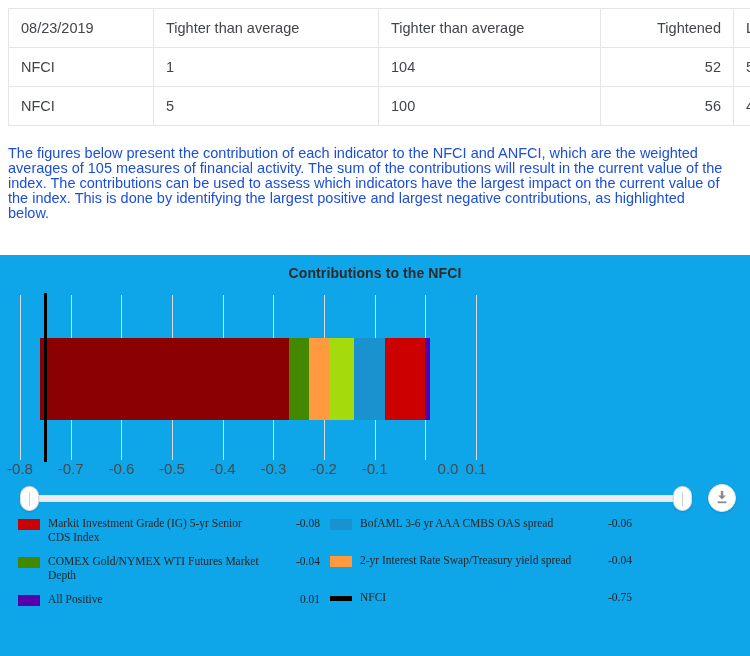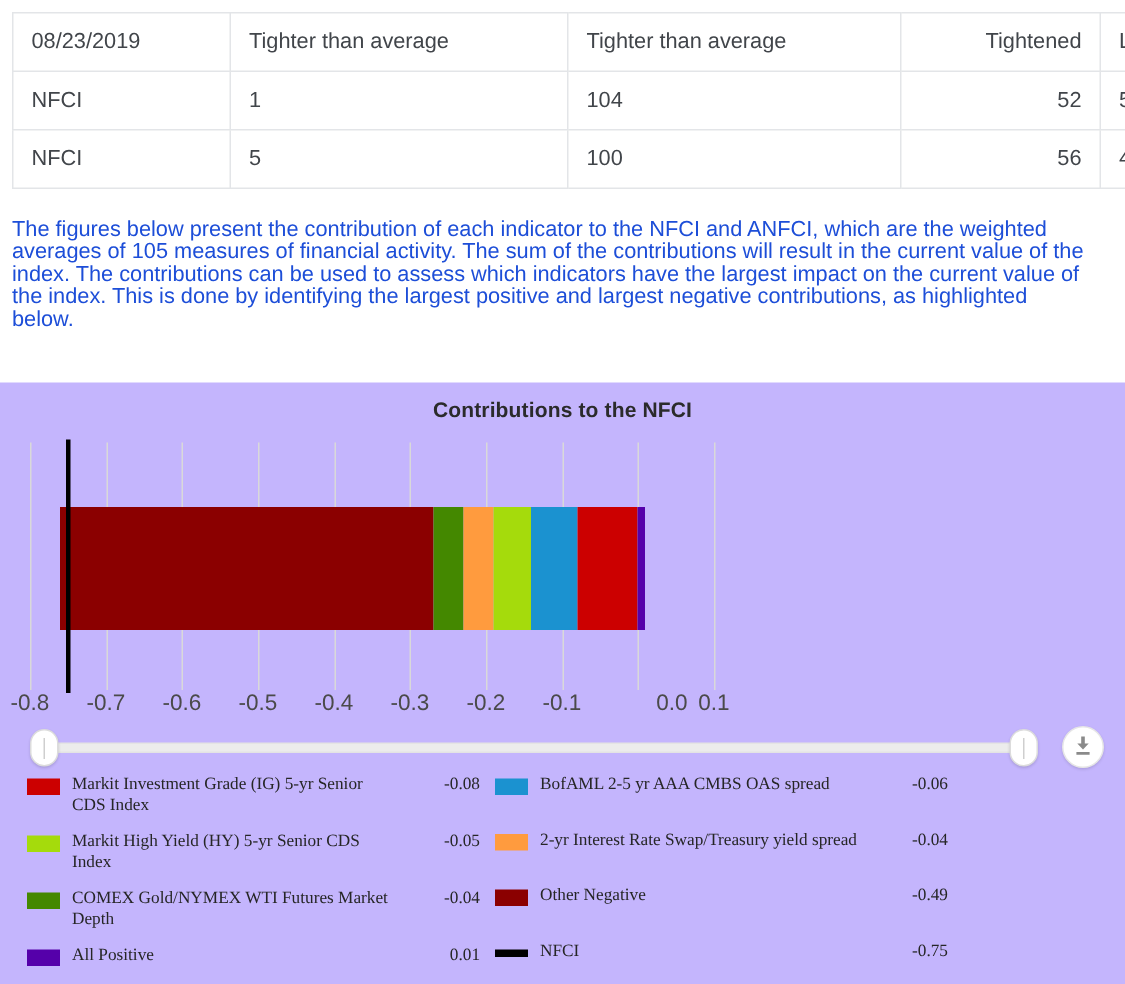--- a/index.html
+++ b/index.html
@@ -52,21 +52,21 @@
     color: #1d4ed8;
   }
 
   
   .chart-panel {
     position: absolute;
     left: 0;
     top: 255px;
     width: 750px;
     height: 401px;
-    background: #c4b5fd;
+    background: #0ea5e9;
     box-sizing: border-box;
   }
   .chart-title {
     text-align: center;
     font-size: 14px;
     font-weight: bold;
     color: #2b2b2b;
     padding-top: 10px;
     letter-spacing: 0.1px;
   }
@@ -314,51 +314,41 @@
   </div>
 
   <div class="legend">
     <div class="legend-col left" id="legend-left">
         <div class="legend-item">
           <span class="swatch" style="background: rgb(204, 0, 0);"></span>
           <span class="legend-label">Markit Investment Grade (IG) 5-yr Senior CDS Index</span>
           <span class="legend-value">-0.08</span>
         </div>
         <div class="legend-item">
-          <span class="swatch" style="background: rgb(165, 219, 12);"></span>
-          <span class="legend-label">Markit High Yield (HY) 5-yr Senior CDS Index</span>
-          <span class="legend-value">-0.05</span>
-        </div>
-        <div class="legend-item">
           <span class="swatch" style="background: rgb(68, 136, 0);"></span>
           <span class="legend-label">COMEX Gold/NYMEX WTI Futures Market Depth</span>
           <span class="legend-value">-0.04</span>
         </div>
         <div class="legend-item">
           <span class="swatch" style="background: rgb(85, 0, 170);"></span>
           <span class="legend-label">All Positive</span>
           <span class="legend-value">0.01</span>
         </div>
       </div>
     <div class="legend-col right" id="legend-right">
         <div class="legend-item">
           <span class="swatch" style="background: rgb(27, 146, 208);"></span>
-          <span class="legend-label">BofAML 2-5 yr AAA CMBS OAS spread</span>
+          <span class="legend-label">BofAML 3-6 yr AAA CMBS OAS spread</span>
           <span class="legend-value">-0.06</span>
         </div>
         <div class="legend-item">
           <span class="swatch" style="background: rgb(255, 155, 62);"></span>
           <span class="legend-label">2-yr Interest Rate Swap/Treasury yield spread</span>
           <span class="legend-value">-0.04</span>
         </div>
         <div class="legend-item">
-          <span class="swatch" style="background: rgb(139, 0, 0);"></span>
-          <span class="legend-label">Other Negative</span>
-          <span class="legend-value">-0.49</span>
-        </div>
-        <div class="legend-item">
           <span class="swatch line" style="background: rgb(0, 0, 0);"></span>
           <span class="legend-label">NFCI</span>
           <span class="legend-value">-0.75</span>
         </div>
       </div>
   </div>
 </div>
 
 </body></html>

